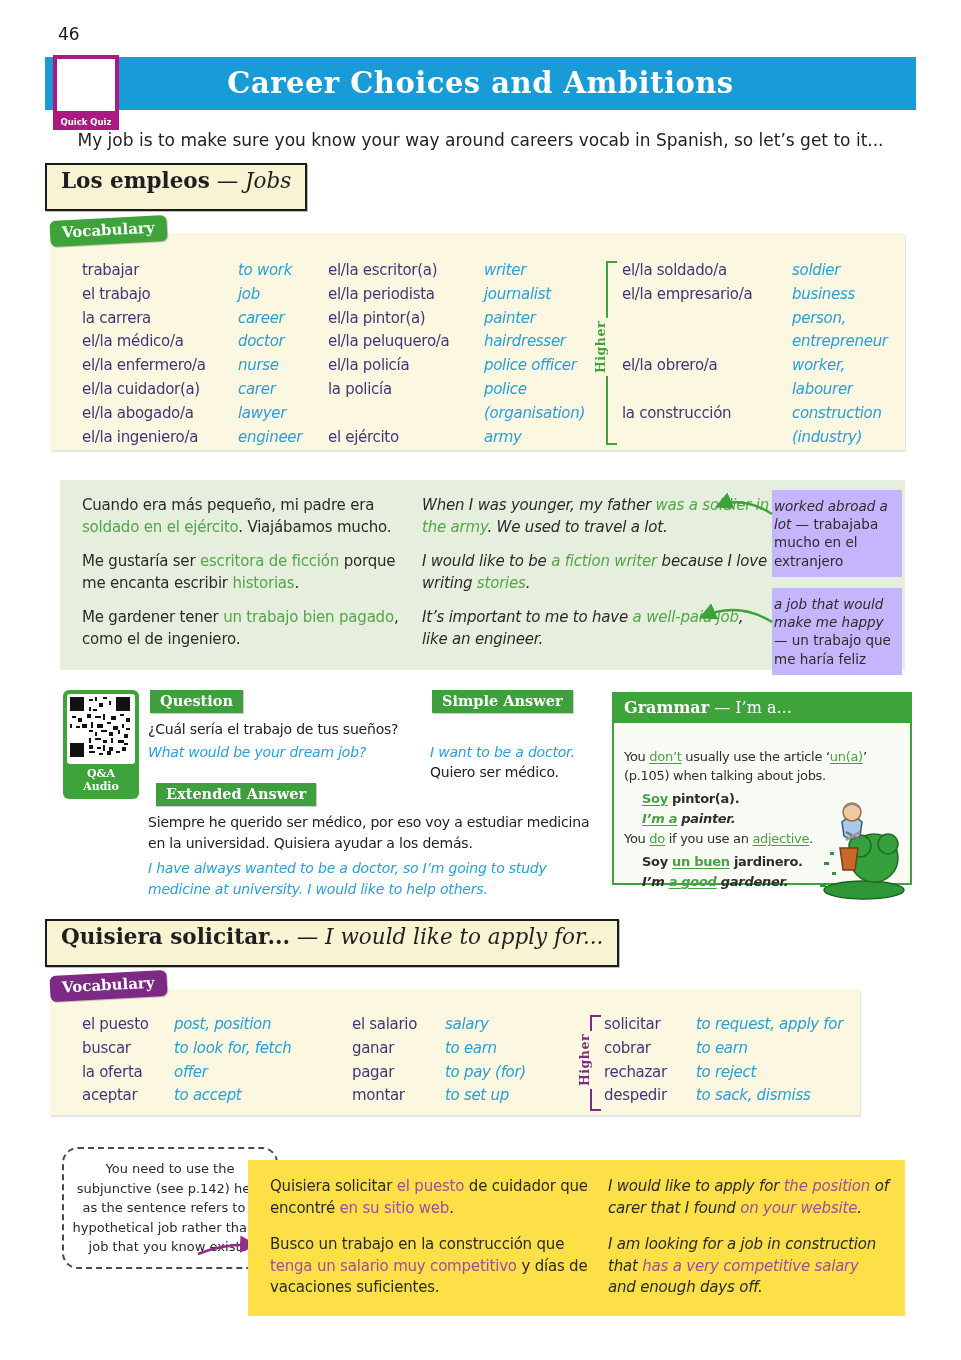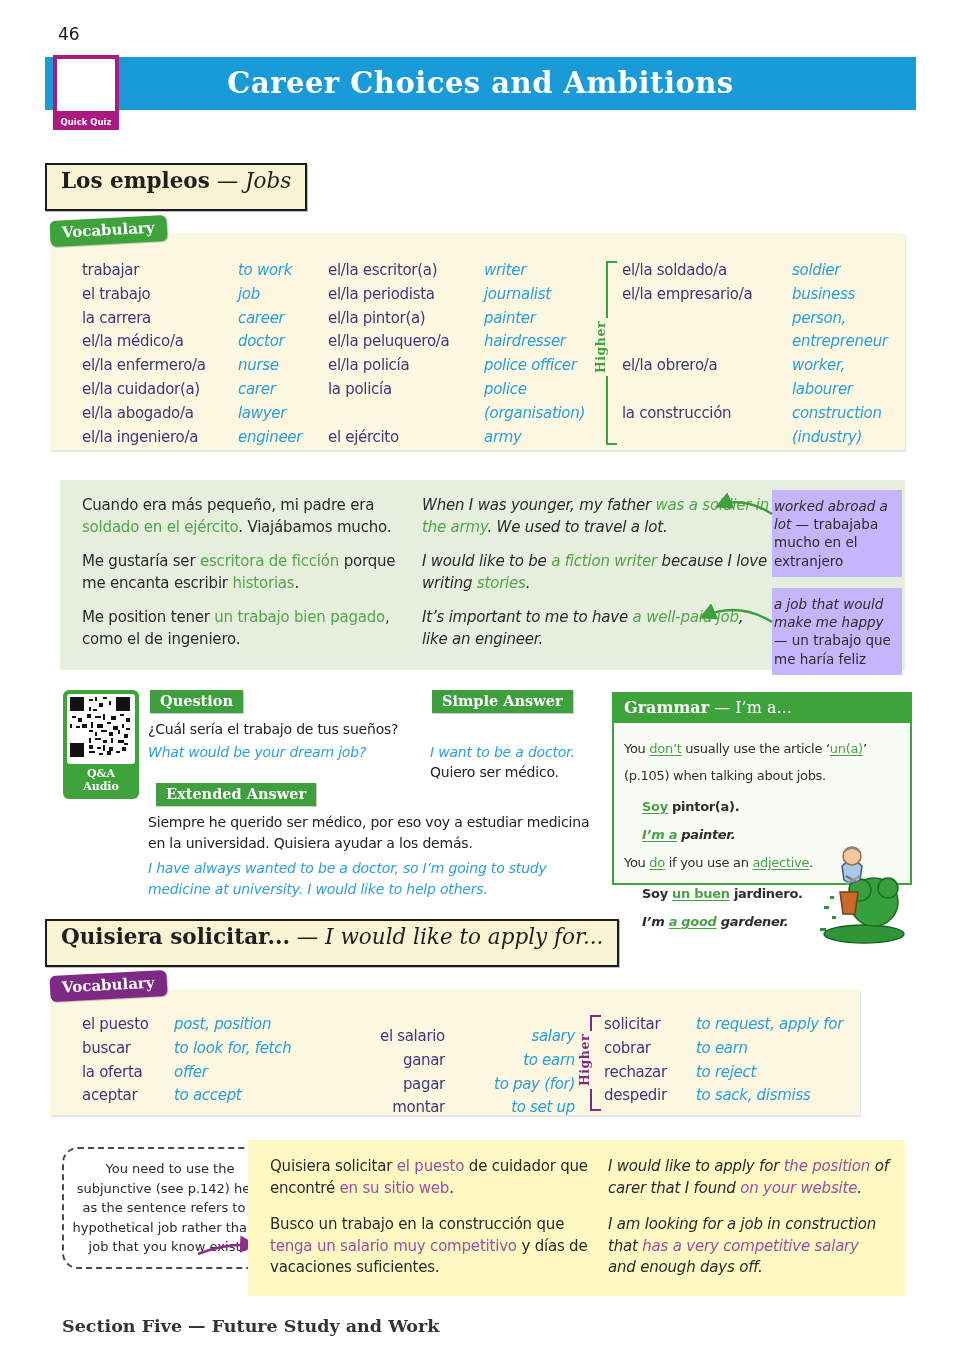--- a/index.html
+++ b/index.html
@@ -66,26 +66,26 @@
   .qa-en{font-size:14px;letter-spacing:-0.2px;color:#2b9fd8;font-style:italic;}
   .qr-wrap{background:#3fa33c;border-radius:6px;padding:4px;width:68px;}
   .qr-white{background:#fff;border-radius:3px;padding:3px;}
   .qr-label{color:#fff;text-align:center;font-family:"DejaVu Serif",serif;font-weight:bold;
             font-size:11px;line-height:13px;padding:3px 0 2px;}
 
   
   .grammar{border:2.5px solid #3fa33c;background:#f9fcf5;width:296px;}
   .grammar-head{background:#3fa33c;color:#fff;padding:4px 10px 6px;font-size:16px;font-family:"DejaVu Serif",serif;}
   .grammar-head .bold{font-weight:bold;}
-  .grammar-body{padding:12px 10px 10px;font-size:13px;letter-spacing:-0.3px;line-height:27px;color:#2d2d2d;position:relative;border-radius:16px;}
+  .grammar-body{padding:24px 10px 10px;font-size:13px;letter-spacing:-0.3px;line-height:19px;color:#2d2d2d;position:relative;border-radius:16px;}
   .grammar-body p{margin:0 0 4px;}
   .grammar-body p.ind{padding-left:18px;margin-bottom:1px;}
 
   
-  .pbox{background:#fef9c3;}
+  .pbox{background:#fde047;margin-top:20px;}
   .pbox p{margin:0 0 15px;font-size:15px;line-height:21.5px;letter-spacing:-0.2px;color:#2a2a2a;}
   .pbox .en-col p{font-style:italic;}
 
   
   .hand-note{border:2px dashed #4a4a4a;border-radius:16px;padding:10px 8px;width:196px;
              font-size:13px;line-height:1.5;text-align:center;color:#2a2a2a;}
 
   .footer{left:62px;top:1316px;font-size:17.5px;color:#333;}
 </style>
 </head>
@@ -97,20 +97,21 @@
 
   <div class="abs banner">
     <div class="banner-title slab">Career Choices and Ambitions</div>
   </div>
 
   <div class="abs quickquiz">
     <div class="qq-square"></div>
     <div class="qq-label">Quick Quiz</div>
   </div>
 
+  <div class="abs intro">My job is to make sure you know your way around careers vocab in Spanish, so let’s get to it...</div>
 
   <div class="abs" style="left:45px;top:163px;">
     <div class="sec-title">
       <span class="es">Los empleos</span><span> — </span><span class="en">Jobs</span>
     </div>
   </div>
 
   <div class="abs vocab-tag green" style="left:50px;top:218px;">Vocabulary</div>
 
   <div class="abs vbox" style="left:50px;top:233px;width:855px;height:217px;">
@@ -197,21 +198,21 @@
         <span class="es">la construcción</span>
         <span class="en">construction (industry)</span>
       </div>
       </div>
   </div>
 
   <div class="abs exbox" style="left:60px;top:480px;width:845px;height:190px;">
     <div class="abs es-col" style="left:22px;top:15px;width:332px;">
       <p><span>Cuando era más pequeño, mi padre era </span><span class="hl">soldado en el ejército</span><span>.  Viajábamos mucho.</span></p>
       <p><span>Me gustaría ser </span><span class="hl">escritora de ficción</span><span> porque me encanta escribir </span><span class="hl">historias</span><span>.</span></p>
-      <p><span>Me position tener </span><span class="hl">un trabajo bien pagado</span><span>, como el de ingeniero.</span></p>
+      <p><span>Me gardener tener </span><span class="hl">un trabajo bien pagado</span><span>, como el de ingeniero.</span></p>
     </div>
     <div class="abs en-col" style="left:362px;top:15px;width:348px;">
       <p><span>When I was younger, my father </span><span class="hl">was a soldier in the army</span><span>.  We used to travel a lot.</span></p>
       <p><span>I would like to be </span><span class="hl">a fiction writer</span><span> because I love writing </span><span class="hl">stories</span><span>.</span></p>
       <p><span>It’s important to me to have </span><span class="hl">a well-paid job</span><span>, like an engineer.</span></p>
     </div>
     <div class="abs" style="left:712px;top:10px;width:130px;">
       <div class="note-box"><span class="it">worked abroad a lot — </span><span>trabajaba mucho en el extranjero</span></div>
       <div class="note-box"><span class="it">a job that would make me happy</span><span> — un trabajo que me haría feliz</span></div>
     </div>
@@ -353,21 +354,21 @@
       </div>
         <div class="vrow">
         <span class="es">la oferta</span>
         <span class="en">offer</span>
       </div>
         <div class="vrow">
         <span class="es">aceptar</span>
         <span class="en">to accept</span>
       </div>
       </div>
-    <div class="abs vgrid" style="left:302px;top:36px;grid-template-columns:93px 130px;text-align:right;">
+    <div class="abs vgrid" style="left:302px;top:24px;grid-template-columns:93px 130px;">
         <div class="vrow">
         <span class="es">el salario</span>
         <span class="en">salary</span>
       </div>
         <div class="vrow">
         <span class="es">ganar</span>
         <span class="en">to earn</span>
       </div>
         <div class="vrow">
         <span class="es">pagar</span>
@@ -415,15 +416,14 @@
     <div class="abs es-col" style="left:22px;top:16px;width:330px;">
       <p><span>Quisiera solicitar </span><span class="hlp">el puesto</span><span> de cuidador que encontré </span><span class="hlp">en su sitio web</span><span>.</span></p>
       <p><span>Busco un trabajo en la construcción que </span><span class="hlp">tenga un salario muy competitivo</span><span> y días de vacaciones suficientes.</span></p>
     </div>
     <div class="abs en-col" style="left:360px;top:16px;width:282px;">
       <p><span>I would like to apply for </span><span class="hlp">the position</span><span> of carer that I found </span><span class="hlp">on your website</span><span>.</span></p>
       <p><span>I am looking for a job in construction that </span><span class="hlp">has a very competitive salary</span><span> and enough days off.</span></p>
     </div>
   </div>
 
-  <div class="abs footer slab">Section Five — Future Study and Work</div>
 
 </div>
 
 </body></html>

